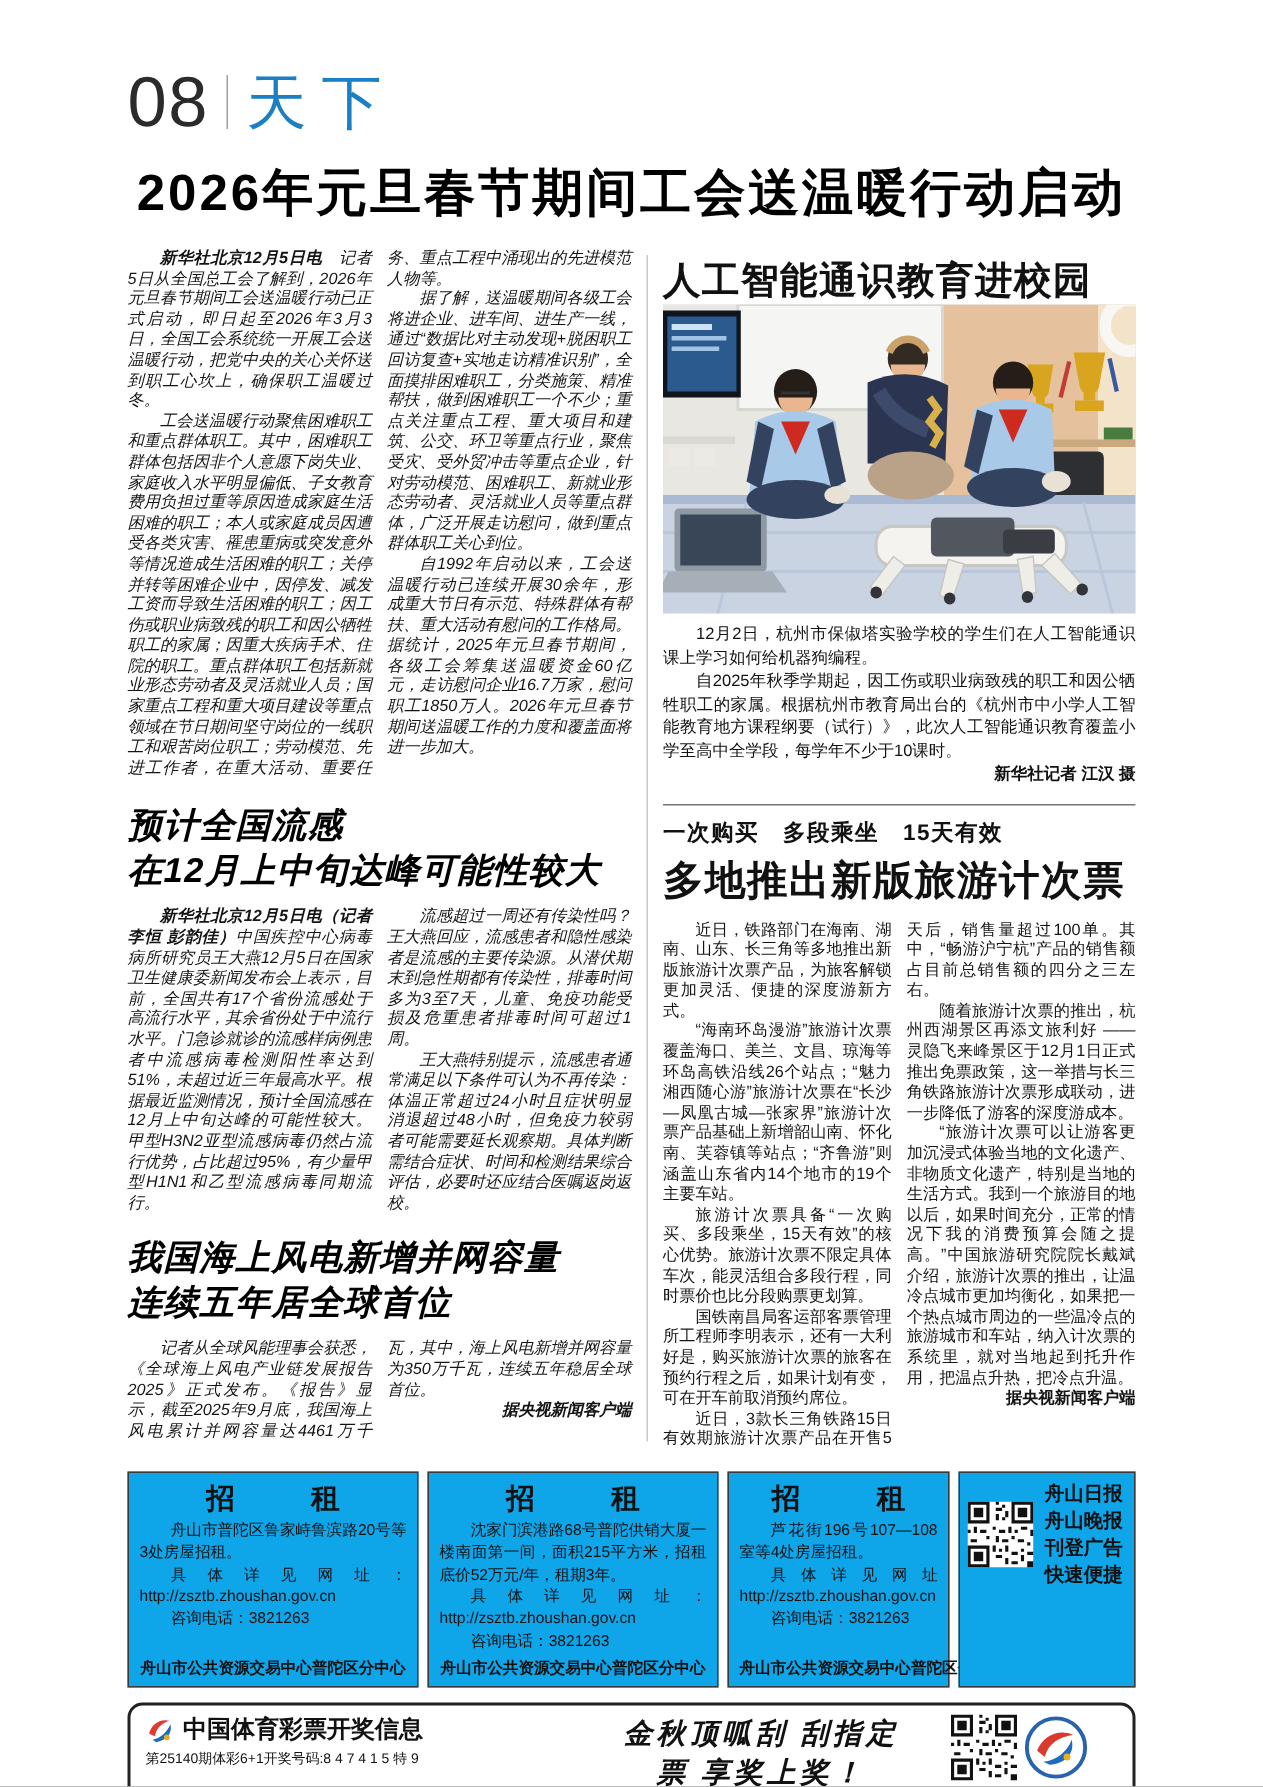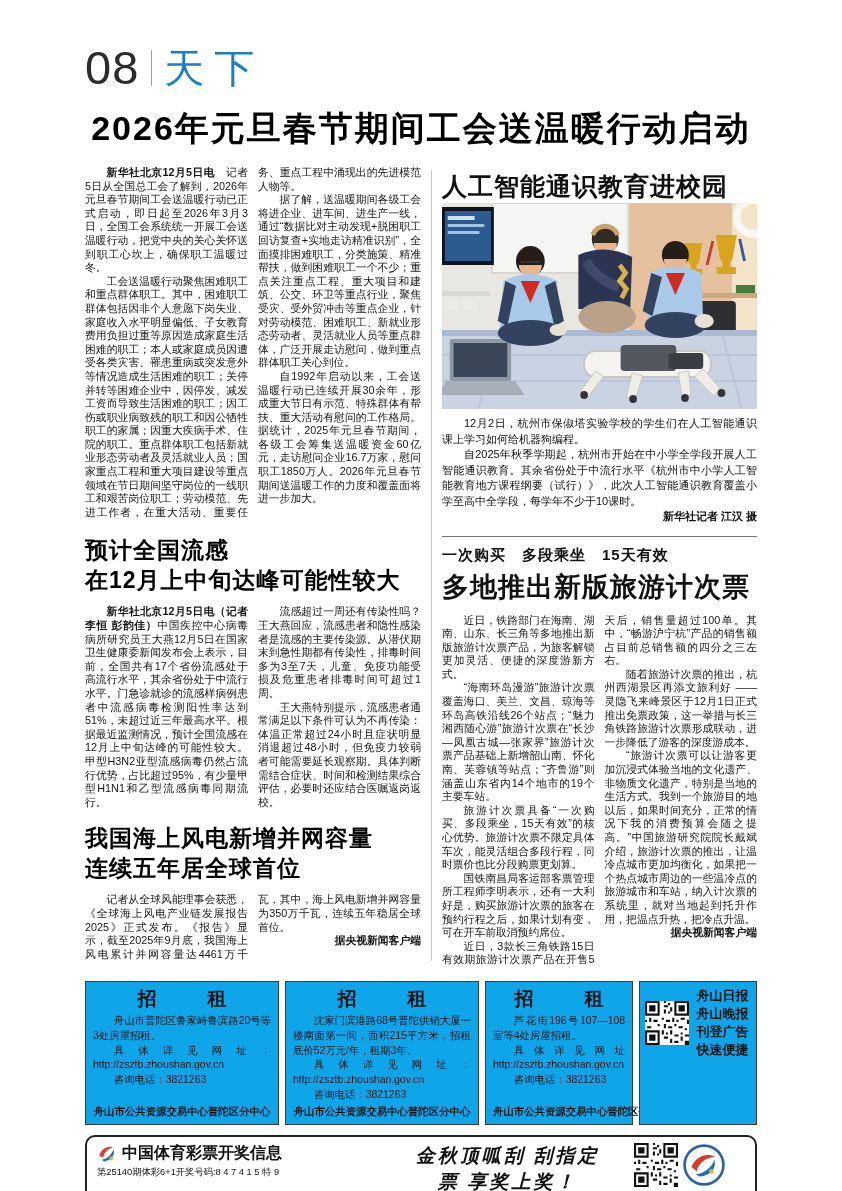--- a/index.html
+++ b/index.html
@@ -24,21 +24,21 @@
     font-weight:900; font-size:24px; color:#d6281e; letter-spacing:2px; }
   .logo-en { font-size:7px; color:#aaa; letter-spacing:1px; }
   .date-line { font-size:10px; color:#222; margin-top:3px; letter-spacing:1px; }
 
   
   .lead-headline { text-align:center; font-size:34px; font-weight:900; letter-spacing:2px;
     margin:18px 0 14px 0; color:#000; white-space:nowrap; }
 
   
   .main { display:flex; }
-  .col-left { width:336px; flex:none; }
+  .col-left { width:336px; flex:none;font-style:italic; }
   .v-divider { width:1px; background:#c9c9c9; margin:4px 10px 6px 10px; flex:none; }
   .col-right { flex:1; min-width:0; }
 
   .body { font-size:10.8px; line-height:13.6px; color:#141414; }
   .cols2 { column-count:2; column-gap:10px; }
   .body p { margin:0; text-indent:2em; text-align:justify; }
   .paras { display:contents; }
   .body b { font-weight:900; }
   .credit { text-align:right !important; text-indent:0 !important; font-weight:900; }
 
@@ -207,21 +207,21 @@
             <path d="M246 170 l4 24 9 -2 -2 -24 Z" fill="#efede8" stroke="#c6c6c2"></path>
             <path d="M272 166 l18 20 -7 7 -20 -19 Z" fill="#efede8" stroke="#c6c6c2"></path>
             <circle cx="148" cy="192" r="4" fill="#33343a"></circle>
             <circle cx="199" cy="196" r="4" fill="#33343a"></circle>
             <circle cx="253" cy="195" r="4" fill="#33343a"></circle>
             <circle cx="291" cy="190" r="4" fill="#33343a"></circle>
           </g>
         </svg>
 
         <div class="caption">
-          <div class="paras"><p>12月2日，杭州市保俶塔实验学校的学生们在人工智能通识课上学习如何给机器狗编程。</p><p>自2025年秋季学期起，杭州市开始在中小学全学段开展人工智能通识教育。其余省份处于中流行水平《杭州市中小学人工智能教育地方课程纲要（试行）》，此次人工智能通识教育覆盖小学至高中全学段，每学年不少于10课时。</p></div>
+          <div class="paras"><p>12月2日，杭州市保俶塔实验学校的学生们在人工智能通识课上学习如何给机器狗编程。</p><p>自2025年秋季学期起，因工伤或职业病致残的职工和因公牺牲职工的家属。根据杭州市教育局出台的《杭州市中小学人工智能教育地方课程纲要（试行）》，此次人工智能通识教育覆盖小学至高中全学段，每学年不少于10课时。</p></div>
           <p class="credit">新华社记者 江汉 摄</p>
         </div>
 
         <div class="rule"></div>
 
         <div class="kicker">一次购买　多段乘坐　15天有效</div>
         <h2 class="travel-headline">多地推出新版旅游计次票</h2>
 
         <div class="body cols2">
           <div class="paras"><p>近日，铁路部门在海南、湖南、山东、长三角等多地推出新版旅游计次票产品，为旅客解锁更加灵活、便捷的深度游新方式。</p><p>“海南环岛漫游”旅游计次票覆盖海口、美兰、文昌、琼海等环岛高铁沿线26个站点；“魅力湘西随心游”旅游计次票在“长沙—凤凰古城—张家界”旅游计次票产品基础上新增韶山南、怀化南、芙蓉镇等站点；“齐鲁游”则涵盖山东省内14个地市的19个主要车站。</p><p>旅游计次票具备“一次购买、多段乘坐，15天有效”的核心优势。旅游计次票不限定具体车次，能灵活组合多段行程，同时票价也比分段购票更划算。</p><p>国铁南昌局客运部客票管理所工程师李明表示，还有一大利好是，购买旅游计次票的旅客在预约行程之后，如果计划有变，可在开车前取消预约席位。</p><p>近日，3款长三角铁路15日有效期旅游计次票产品在开售5天后，销售量超过100单。其中，“畅游沪宁杭”产品的销售额占目前总销售额的四分之三左右。</p><p>随着旅游计次票的推出，杭州西湖景区再添文旅利好 ——灵隐飞来峰景区于12月1日正式推出免票政策，这一举措与长三角铁路旅游计次票形成联动，进一步降低了游客的深度游成本。</p><p>“旅游计次票可以让游客更加沉浸式体验当地的文化遗产、非物质文化遗产，特别是当地的生活方式。我到一个旅游目的地以后，如果时间充分，正常的情况下我的消费预算会随之提高。”中国旅游研究院院长戴斌介绍，旅游计次票的推出，让温冷点城市更加均衡化，如果把一个热点城市周边的一些温冷点的旅游城市和车站，纳入计次票的系统里，就对当地起到托升作用，把温点升热，把冷点升温。</p></div>

